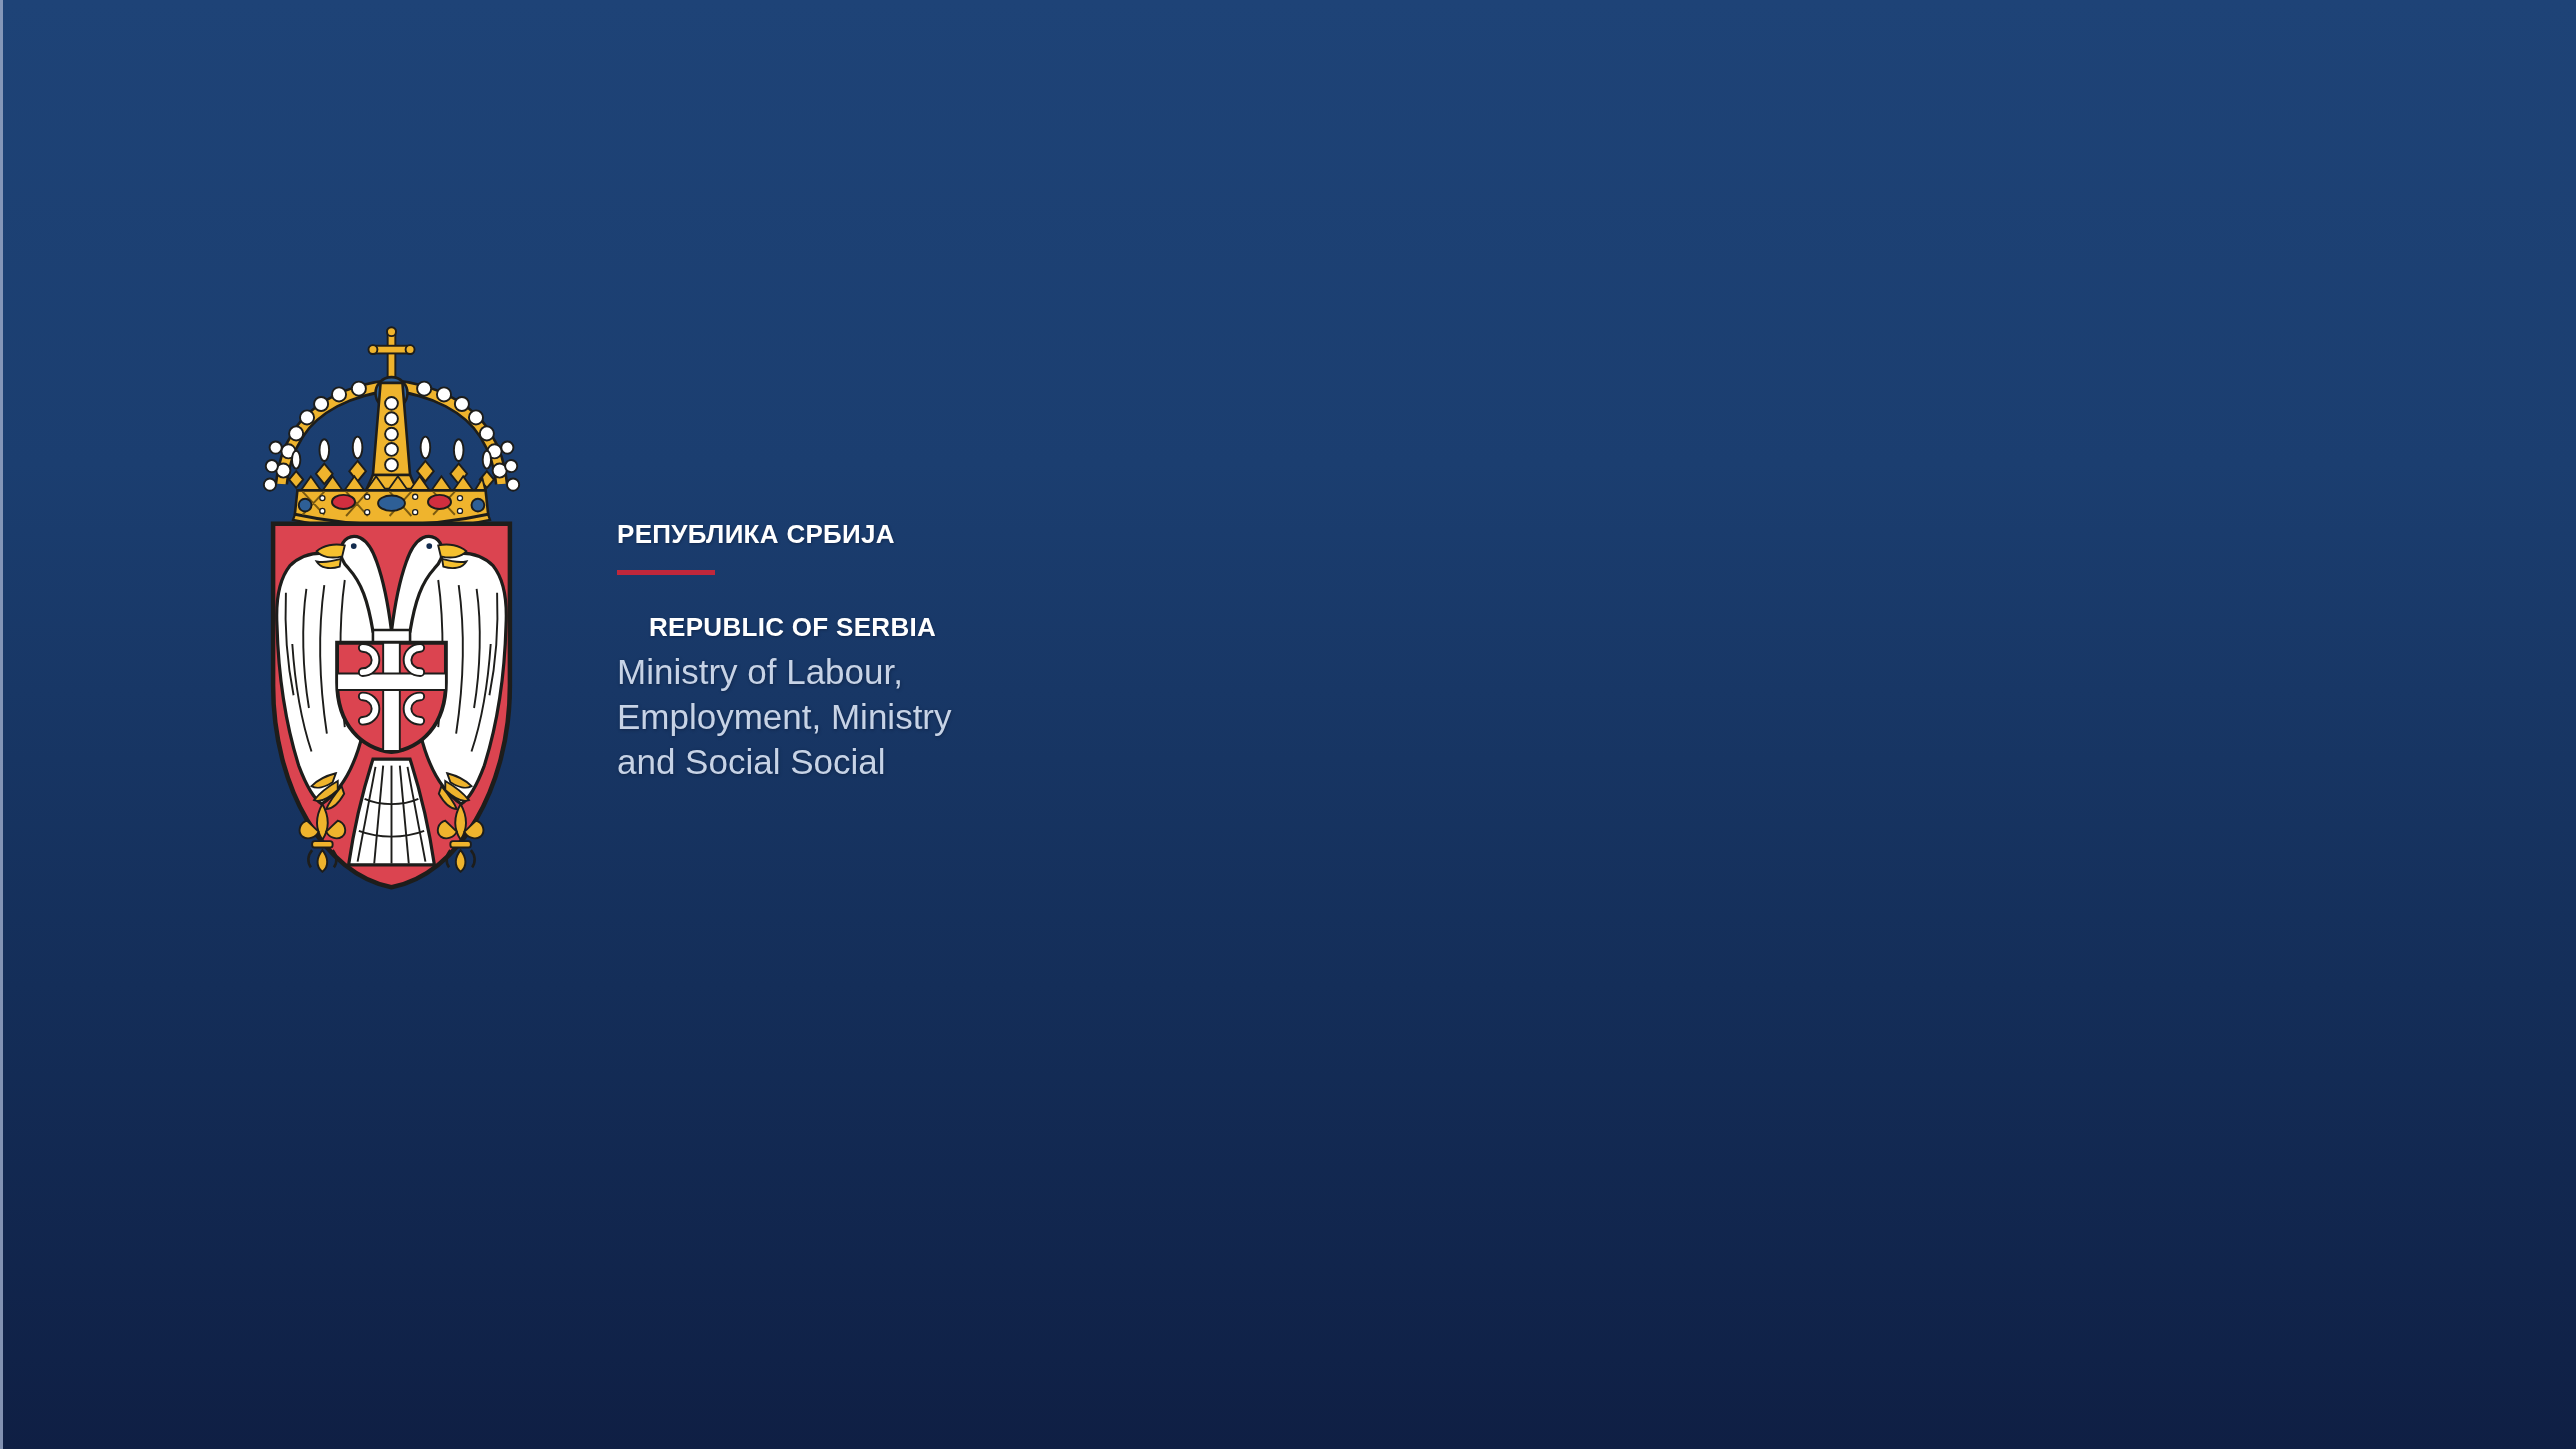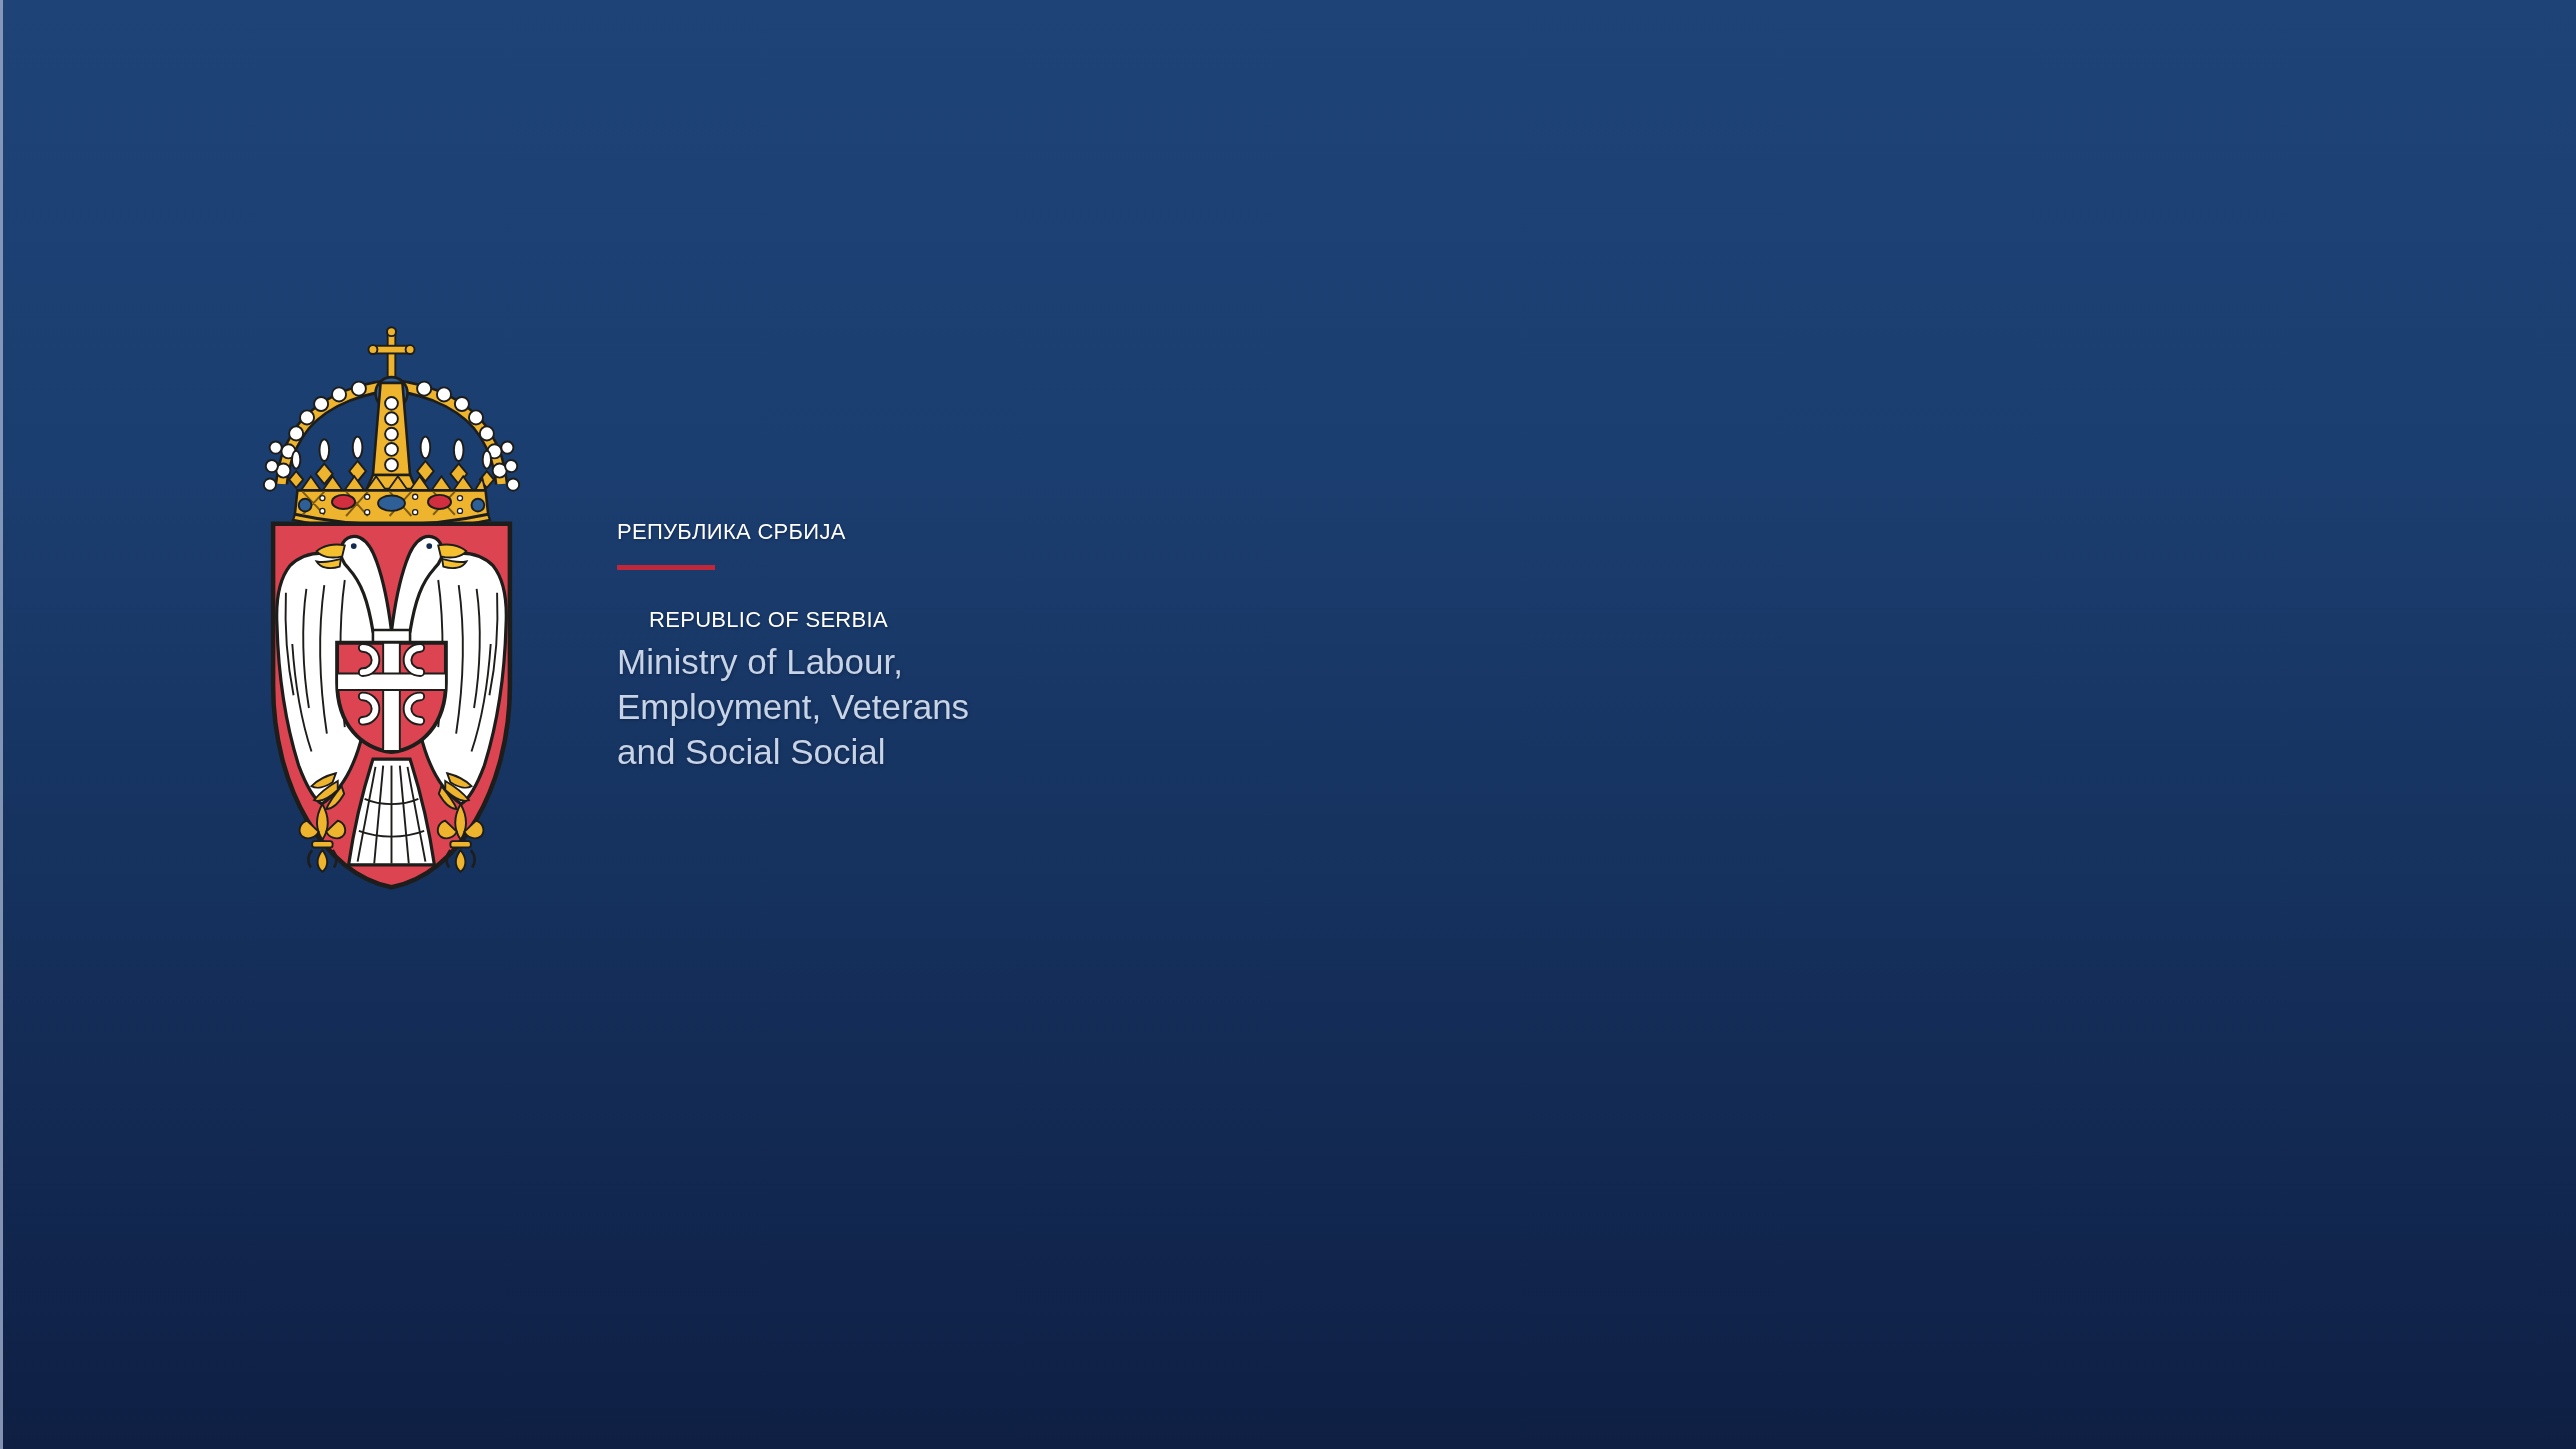--- a/index.html
+++ b/index.html
@@ -14,21 +14,21 @@
     position:absolute;left:0;top:0;width:3.2px;height:100%;
     background:#97A6C4;opacity:.85;
   }
   .arms{
     position:absolute;left:247px;top:324px;width:289px;height:576px;
   }
   .logo-text{
     position:absolute;left:617px;top:519px;width:361px;z-index:1;
   }
   .country{
-    font-size:22px;font-weight:400;color:#FFFFFF;letter-spacing:0.3px;white-space:nowrap;
+    font-size:26px;font-weight:700;color:#FFFFFF;letter-spacing:0.3px;white-space:nowrap;
     text-shadow:0.6px 1.3px 2.6px rgba(8,18,40,.45);
   }
   .sr-block{margin-top:11.6px;}
   .min-line{
     font-size:31px;line-height:39px;color:#C7D3E6;font-weight:400;white-space:nowrap;
     text-shadow:0.6px 1.3px 3.2px rgba(8,18,40,.45);
   }
   .divider{margin-top:20px;width:98px;height:5.2px;background:#C0273B;}
   .country.en{margin-top:37px;margin-left:32px;}
   .en-block{margin-top:9.7px;}
@@ -177,19 +177,19 @@
       </g>
     </g>
   </svg>
 
   <div class="logo-text">
     <div class="country sr">РЕПУБЛИКА СРБИЈА</div>
     <div class="divider"></div>
     <div class="country en">REPUBLIC OF SERBIA</div>
     <div class="en-block">
       <div class="min-line">Ministry of Labour,</div>
-      <div class="min-line">Employment, Veterans</div>
+      <div class="min-line">Employment, Ministry</div>
       <div class="min-line">and Social Social</div>
     </div>
   </div>
 
 </div>
 
 
 </body></html>

